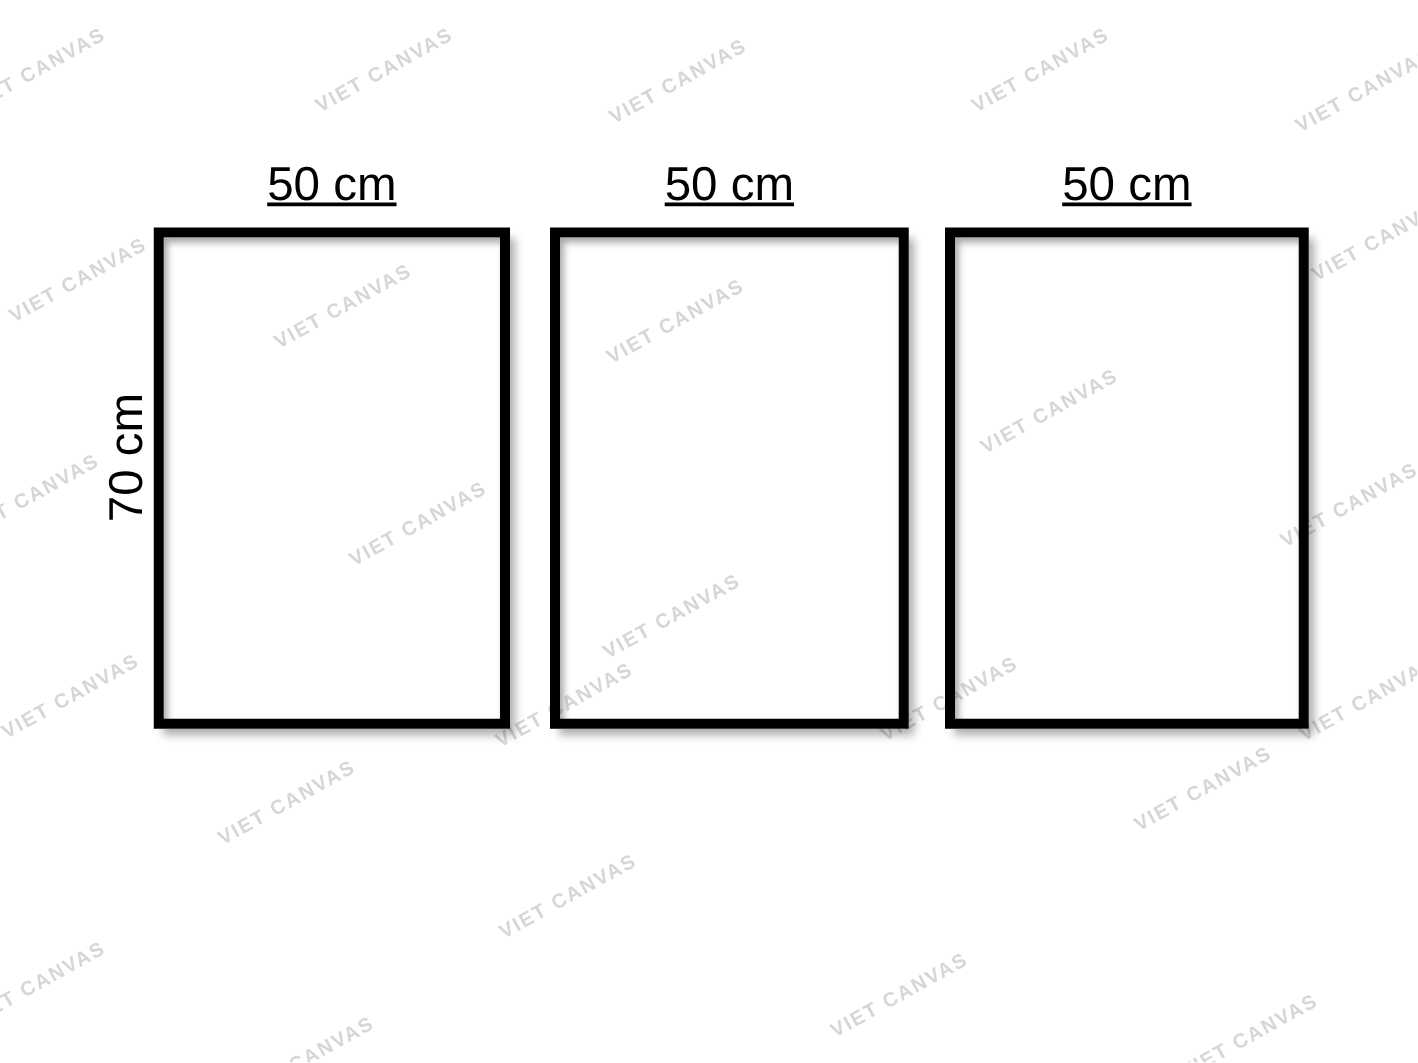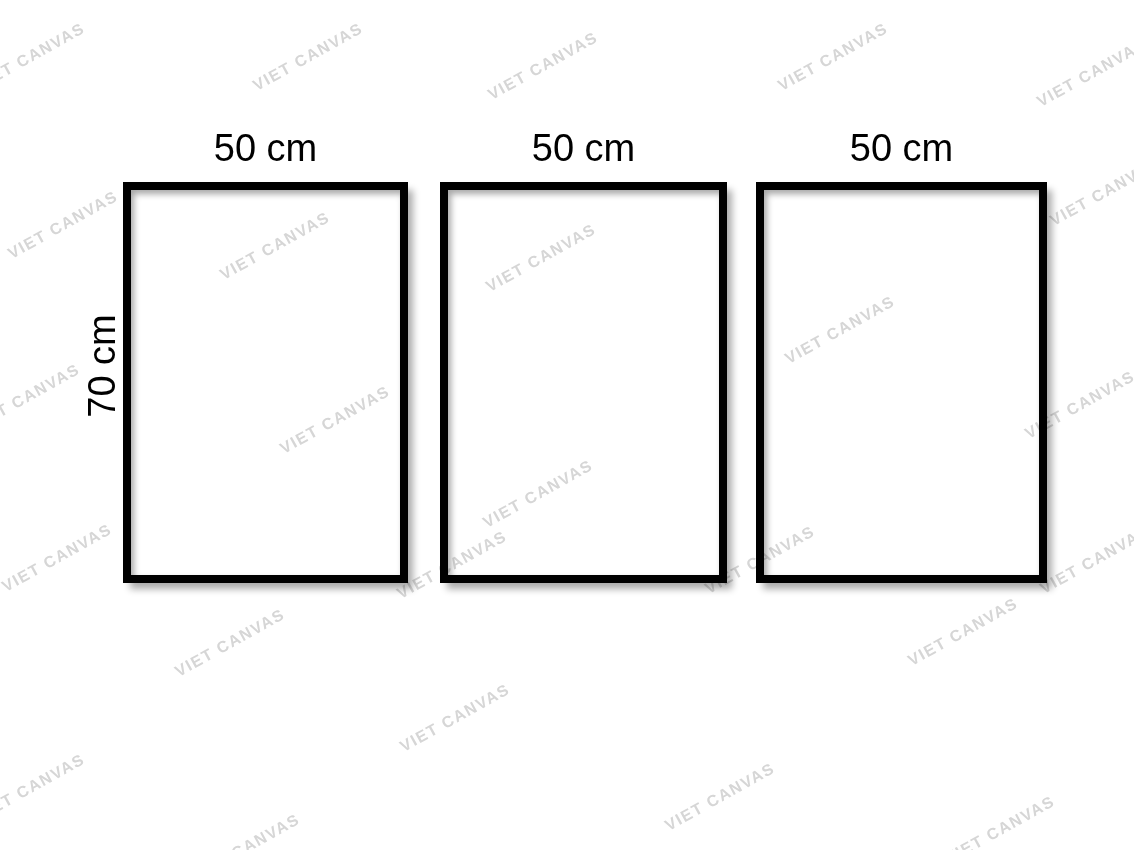--- a/index.html
+++ b/index.html
@@ -48,20 +48,21 @@
   .frame.f3 { left: 756px; width: 291px; }
   
   .width-label {
     position: absolute;
     top: 126px;
     height: 44px;
     line-height: 44px;
     text-align: center;
     font-size: 38px;
     z-index: 3;
+    text-decoration: underline;
   }
   .width-label.l1 { left: 123px; width: 285px; }
   .width-label.l2 { left: 440px; width: 287px; }
   .width-label.l3 { left: 756px; width: 291px; }
   .height-label {
     position: absolute;
     left: 102px;
     top: 366px;
     transform: translate(-50%, -50%) rotate(-90deg);
     font-size: 38px;

